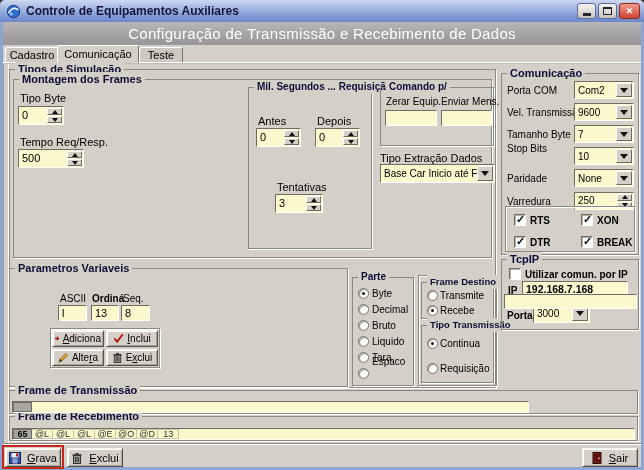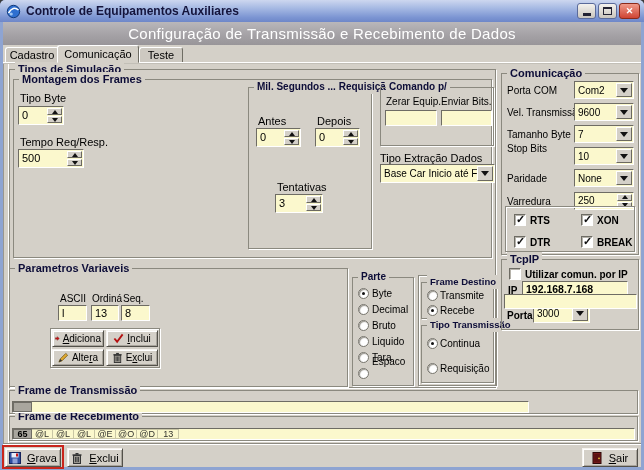--- a/index.html
+++ b/index.html
@@ -186,36 +186,36 @@
           <i></i>
         </span>
       </span>
   </div>
 
   <div class="group" style="left:380px;top:87px;width:114px;height:59px;">
     <span class="cap small">Comando p/</span>
   </div>
   <span class="lbl f10" style="left:386px;top:96px;">Zerar Equip.</span>
   <div class="field" style="left:385px;top:110px;width:52px;height:16px;"></div>
-  <span class="lbl f10" style="left:441px;top:96px;">Enviar Bits.</span>
+  <span class="lbl f10" style="left:441px;top:96px;">Enviar Mens.</span>
   <div class="field" style="left:441px;top:110px;width:51px;height:16px;"></div>
 
   <span class="lbl" style="left:380px;top:152px;">Tipo Extração Dados</span>
   <div class="combo" style="left:380px;top:164px;width:115px;height:19px;">
     <span class="val">Base Car Inicio até Fim</span>
     <span class="ddbtn">
         <i></i>
       </span>
   </div>
 
   <div class="group" style="left:9px;top:268px;width:339px;height:119px;">
     <span class="cap">Parametros Variaveis</span>
   </div>
   <span class="lbl f10" style="left:60px;top:293px;">ASCII</span>
-  <span class="lbl f10" style="left:92px;top:293px;">Ordiná</span>
+  <span class="lbl f10" style="left:92px;top:293px;font-weight:bold;">Ordiná</span>
   <span class="lbl f10" style="left:123px;top:293px;">Seq.</span>
   <div class="field" style="left:58px;top:305px;width:29px;height:16px;">l</div>
   <div class="field" style="left:91px;top:305px;width:28px;height:16px;">13</div>
   <div class="field" style="left:121px;top:305px;width:29px;height:16px;">8</div>
   <div class="panel" style="left:50px;top:328px;width:110px;height:40px;"></div>
   <div class="btn" style="left:52px;top:330px;width:52px;height:17px;">
     <svg width="11" height="11" viewBox="0 0 12 12">
         <polygon points="1,4 6,4 6,1 11,6 6,11 6,8 1,8" fill="#c61414" stroke="#5a0505" stroke-width="0.7"></polygon>
       </svg>
     <span><u>A</u>diciona</span>

